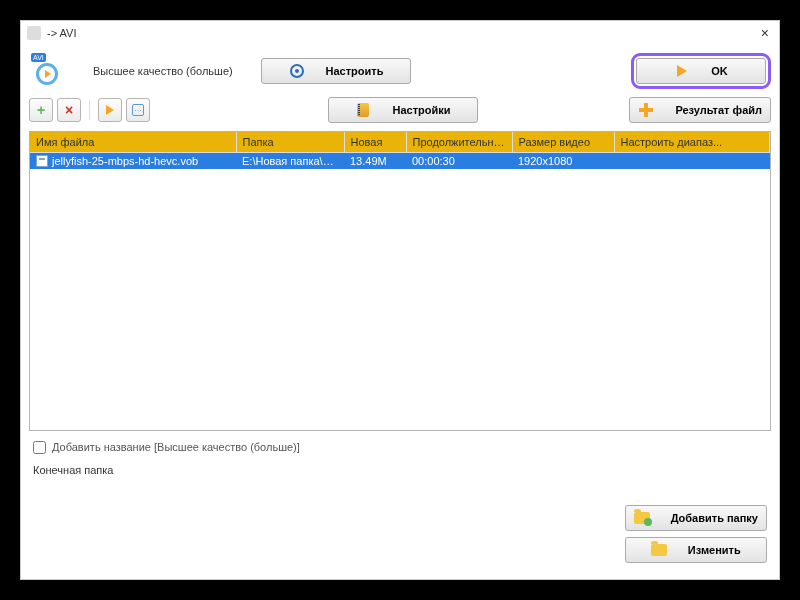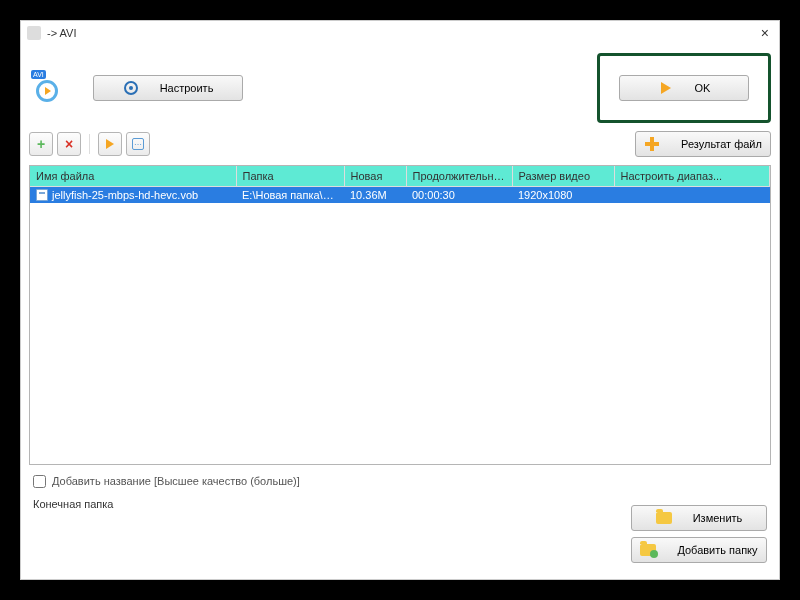--- a/index.html
+++ b/index.html
@@ -9,46 +9,46 @@
   .title-icon { width: 14px; height: 14px; background: #ddd; margin-right: 6px; border-radius: 2px; }
   .title-text { flex: 1; color: #333; }
   .close-x { font-size: 14px; color: #333; cursor: pointer; padding: 0 4px; }
   .content { padding: 8px; }
   .top-row { display: flex; align-items: center; margin-bottom: 8px; gap: 8px; }
   .avi-icon { width: 32px; height: 32px; margin-left: 4px; margin-right: 20px; position: relative; }
   .avi-icon .badge { position: absolute; top: -2px; left: -2px; background: #2a7de1; color: #fff; font-size: 7px; padding: 1px 2px; border-radius: 2px; }
   .avi-icon .circle { width: 22px; height: 22px; border: 3px solid #5ab0e8; border-radius: 50%; position: absolute; top: 8px; left: 3px; }
   .avi-icon .circle::after { content: ''; position: absolute; left: 6px; top: 4px; border-left: 6px solid #f5a623; border-top: 4px solid transparent; border-bottom: 4px solid transparent; }
   .quality-label { color: #333; width: 160px; }
-  .main-btn { height: 26px; min-width: 150px; background: linear-gradient(#f9f9f9, #e3e3e3); border: 1px solid #aaa; border-radius: 3px; display: flex; align-items: center; justify-content: center; cursor: pointer; gap: 21px; padding: 0 8px; }
+  .main-btn { height: 26px; min-width: 150px; background: linear-gradient(#f9f9f9, #e3e3e3); border: 1px solid #aaa; border-radius: 3px; display: flex; align-items: center; justify-content: center; cursor: pointer; gap: 21px; padding: 0 8px; font-weight: bold; }
   .btn-icon { width: 16px; height: 16px; display: inline-flex; align-items: center; justify-content: center; }
   .icon-gear { width: 14px; height: 14px; border: 2px solid #2a6fb5; border-radius: 50%; position: relative; }
   .icon-gear::after { content: ''; position: absolute; width: 4px; height: 4px; background: #2a6fb5; border-radius: 50%; top: 3px; left: 3px; }
   .icon-film { width: 12px; height: 14px; background: linear-gradient(#f5c842, #e09b2f); border-radius: 2px; position: relative; }
   .icon-film::before { content: ''; position: absolute; left: 1px; top: 1px; width: 2px; height: 12px; background: repeating-linear-gradient(#333 0 1px, transparent 1px 2px); }
   .icon-arrow { width: 0; height: 0; border-left: 10px solid #f5a623; border-top: 6px solid transparent; border-bottom: 6px solid transparent; }
   .icon-plus { width: 14px; height: 14px; position: relative; }
   .icon-plus::before, .icon-plus::after { content: ''; position: absolute; background: #f5a623; }
   .icon-plus::before { left: 5px; top: 0; width: 4px; height: 14px; }
   .icon-plus::after { left: 0; top: 5px; width: 14px; height: 4px; }
   .icon-folder { width: 16px; height: 12px; background: #f5c842; border-radius: 2px; position: relative; }
   .icon-folder::before { content: ''; position: absolute; top: -3px; left: 0; width: 7px; height: 3px; background: #f5c842; border-radius: 2px 2px 0 0; }
   .icon-folder.green::after { content: ''; position: absolute; right: -2px; bottom: -2px; width: 8px; height: 8px; background: #5cb85c; border-radius: 50%; }
   .spacer { flex: 1; }
-  .ok-wrap { border: 3px solid #14532d; border-radius: 4px; padding: 19px; }
+  .ok-wrap { border: 3px solid #8b5cf6; border-radius: 9px; padding: 2px; }
   .second-row { display: flex; align-items: center; margin-bottom: 8px; gap: 4px; }
   .small-btn { width: 24px; height: 24px; background: linear-gradient(#fdfdfd, #ebebeb); border: 1px solid #b5b5b5; border-radius: 3px; display: flex; align-items: center; justify-content: center; cursor: pointer; }
   .sep { width: 1px; height: 20px; background: #ddd; margin: 0 4px; }
   .icon-plus-sm { color: #5cb85c; font-size: 14px; font-weight: bold; line-height: 1; }
   .icon-del-sm { color: #d93025; font-size: 14px; font-weight: bold; line-height: 1; }
   .icon-play-sm { width: 0; height: 0; border-left: 8px solid #f5a623; border-top: 5px solid transparent; border-bottom: 5px solid transparent; }
   .icon-info-sm { width: 12px; height: 12px; border: 1px solid #5a9bd5; border-radius: 2px; display: flex; align-items: center; justify-content: center; color: #5a9bd5; font-size: 8px; }
   .table-wrap { border: 1px solid #b5b5b5; height: 300px; overflow: auto; margin-bottom: 10px; }
   .table { width: 100%; border-collapse: collapse; table-layout: fixed; }
-  .table th { background: #5eead4; border-right: 1px solid #ddd; border-bottom: 1px solid #ddd; padding: 2px 6px; text-align: left; color: #333; font-weight: normal; height: 20px; white-space: nowrap; overflow: hidden; text-overflow: ellipsis; }
+  .table th { background: #eab308; border-right: 1px solid #ddd; border-bottom: 1px solid #ddd; padding: 2px 6px; text-align: left; color: #333; font-weight: normal; height: 20px; white-space: nowrap; overflow: hidden; text-overflow: ellipsis; }
   .table td { padding: 2px 6px; white-space: nowrap; overflow: hidden; text-overflow: ellipsis; }
   .row-selected { background: #2a7de1; color: #fff; }
   .file-cell { display: flex; align-items: center; gap: 4px; }
   .file-icon { width: 12px; height: 12px; background: #fff; border: 1px solid #7aa7d8; border-radius: 1px; position: relative; flex-shrink: 0; }
   .file-icon::after { content: ''; position: absolute; top: 2px; left: 2px; width: 6px; height: 2px; background: #7aa7d8; }
   .bottom { padding: 0 4px; }
   .check-row { display: flex; gap: 6px; margin-bottom: 10px; }
   .check-row input { width: 13px; height: 13px; }
   .check-label { color: #555; }
   .folder-row { display: flex; align-items: flex-end; gap: 12px; }
@@ -67,20 +67,21 @@
     <div class="title-text"> -&gt; AVI</div>
     <div class="close-x">×</div>
   </div>
   <div class="content">
 
     <div class="top-row">
       <div class="avi-icon">
         <span class="badge">AVI</span>
         <span class="circle"></span>
       </div>
+      <div class="quality-label">Высшее качество (больше)</div>
       <div class="main-btn">
         <span class="btn-icon">
             <span class="icon-gear"></span>
           </span>
         <span>Настроить</span>
       </div>
       <div class="spacer"></div>
       <div class="ok-wrap">
         <div class="main-btn" style="min-width:130px">
           <span class="btn-icon">
@@ -99,20 +100,26 @@
           <span class="icon-del-sm">×</span>
         </div>
       <div class="sep"></div>
       <div class="small-btn">
           <span class="icon-play-sm"></span>
         </div>
       <div class="small-btn">
           <span class="icon-info-sm">⋯</span>
         </div>
       <div style="width:170px"></div>
+      <div class="main-btn">
+        <span class="btn-icon">
+            <span class="icon-film"></span>
+          </span>
+        <span>Настройки</span>
+      </div>
       <div class="spacer"></div>
       <div class="main-btn" style="min-width:136px">
         <span class="btn-icon">
             <span class="icon-plus"></span>
           </span>
         <span>Результат файл</span>
       </div>
     </div>
 
     <div class="table-wrap">
@@ -137,21 +144,21 @@
         </thead>
         <tbody>
           <tr class="row-selected">
             <td>
                 <div class="file-cell">
                   <span class="file-icon"></span>
                   <span>jellyfish-25-mbps-hd-hevc.vob</span>
                 </div>
               </td>
             <td>E:\Новая папка\FI...</td>
-            <td>10.36M</td>
+            <td>13.49M</td>
             <td>00:00:30</td>
             <td>1920x1080</td>
             <td></td>
           </tr>
         </tbody>
       </table>
     </div>
 
     <div class="bottom">
       <div class="check-row">
@@ -159,26 +166,26 @@
         <span class="check-label">Добавить название [Высшее качество (больше)]</span>
       </div>
       <div class="folder-row">
         <span class="folder-label">Конечная папка</span>
       </div>
     </div>
 
     <div class="right-buttons">
       <div class="main-btn" style="min-width:136px">
         <span class="btn-icon">
+            <span class="icon-folder green"></span>
+          </span>
+        <span>Добавить папку</span>
+      </div>
+      <div class="main-btn" style="min-width:136px">
+        <span class="btn-icon">
             <span class="icon-folder"></span>
           </span>
         <span>Изменить</span>
-      </div>
-      <div class="main-btn" style="min-width:136px">
-        <span class="btn-icon">
-            <span class="icon-folder green"></span>
-          </span>
-        <span>Добавить папку</span>
       </div>
     </div>
 
   </div>
 </div>
 
 </body></html>

